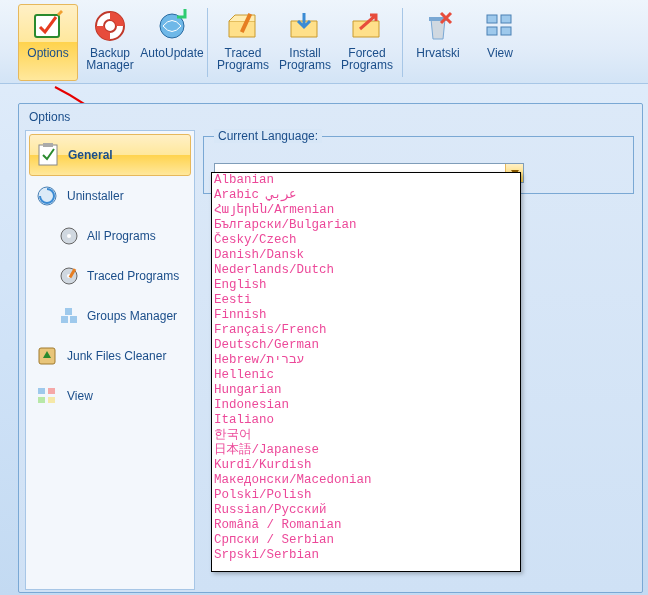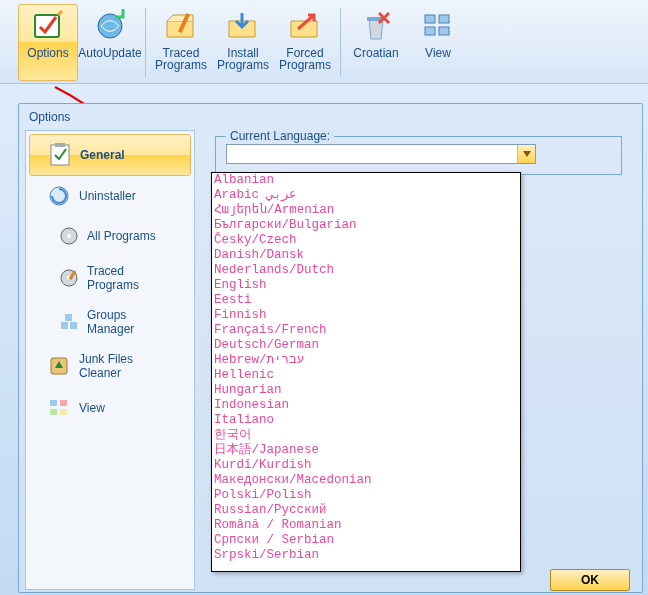--- a/index.html
+++ b/index.html
@@ -100,21 +100,21 @@
   .nav {
     width: 170px;
     background: #f3f7fc;
     border: 1px solid #a7c6e6;
     padding: 3px;
   }
   .navitem {
     display: flex;
     align-items: center;
     gap: 8px;
-    padding: 8px 18px;
+    padding: 8px 6px;
     color: #1b4e8a;
     cursor: pointer;
     min-height: 30px;
   }
   .navitem.sel {
     background: linear-gradient(to bottom, #fff0c6 0%, #ffe89d 49%, #ffd34e 50%, #ffe89d 100%);
     border: 1px solid #e6b85c;
     border-radius: 3px;
     font-weight: bold;
   }
@@ -130,22 +130,22 @@
   .navitem.sub { padding-left: 30px; }
 
   
   .panel {
     flex: 1;
     position: relative;
   }
   .group {
     position: relative;
     border: 1px solid #7aa8d4;
-    margin: 6px 14px;
-    padding: 7px 10px 10px 10px;
+    margin: 6px 2px;
+    padding: 26px 10px 10px 10px;
     background: transparent;
     text-align: center;
   }
   .group-label {
     position: absolute;
     top: -8px;
     left: 10px;
     background: #d8e7f7;
     padding: 0 4px;
     color: #1b4e8a;
@@ -219,20 +219,31 @@
         <rect x="4" y="6" width="24" height="22" rx="2" fill="#fff" stroke="#2a8a2e" stroke-width="2"></rect>
         <path d="M9 18 L14 23 L25 8" stroke="#e63c1f" stroke-width="3" fill="none"></path>
         <path d="M26 5 L30 1 L32 3 L28 7 Z" fill="#f0a030"></path>
       </svg>
     </div>
     <span>Options</span>
   </div>
   <div class="rbtn">
     <div class="icon">
       <svg width="34" height="34" viewBox="0 0 34 34">
+        <circle cx="17" cy="17" r="14" fill="#fff" stroke="#c0392b" stroke-width="2"></circle>
+        <circle cx="17" cy="17" r="6" fill="#fff" stroke="#c0392b" stroke-width="2"></circle>
+        <path d="M17 3 A14 14 0 0 1 31 17 L23 17 A6 6 0 0 0 17 11 Z" fill="#e74c3c"></path>
+        <path d="M17 31 A14 14 0 0 1 3 17 L11 17 A6 6 0 0 0 17 23 Z" fill="#e74c3c"></path>
+      </svg>
+    </div>
+    <span>Backup Manager</span>
+  </div>
+  <div class="rbtn">
+    <div class="icon">
+      <svg width="34" height="34" viewBox="0 0 34 34">
         <circle cx="17" cy="17" r="12" fill="#6fb8e8" stroke="#2a6aa0"></circle>
         <path d="M8 17 Q17 6 26 17 Q17 28 8 17" fill="none" stroke="#fff"></path>
         <path d="M22 8 L30 8 L30 0" stroke="#2ecc71" stroke-width="3" fill="none"></path>
       </svg>
     </div>
     <span>AutoUpdate</span>
   </div>
   <div class="sep"></div>
   <div class="rbtn">
     <div class="icon">
@@ -264,21 +275,21 @@
   </div>
   <div class="sep"></div>
   <div class="rbtn">
     <div class="icon">
       <svg width="34" height="34" viewBox="0 0 34 34">
         <path d="M10 10 L24 10 L22 30 L12 30 Z" fill="#d0d8e0" stroke="#7aa8d4"></path>
         <rect x="8" y="8" width="18" height="4" fill="#7aa8d4"></rect>
         <path d="M20 4 L30 14 M30 4 L20 14" stroke="#e74c3c" stroke-width="3"></path>
       </svg>
     </div>
-    <span>Croatian</span>
+    <span>Hrvatski</span>
   </div>
   <div class="rbtn">
     <div class="icon">
       <svg width="34" height="34" viewBox="0 0 34 34">
         <rect x="4" y="6" width="10" height="8" fill="#9ec9ec" stroke="#4a80b4"></rect>
         <rect x="18" y="6" width="10" height="8" fill="#9ec9ec" stroke="#4a80b4"></rect>
         <rect x="4" y="18" width="10" height="8" fill="#9ec9ec" stroke="#4a80b4"></rect>
         <rect x="18" y="18" width="10" height="8" fill="#9ec9ec" stroke="#4a80b4"></rect>
       </svg>
     </div>
@@ -413,19 +424,16 @@
           <div class="li">日本語/Japanese</div>
           <div class="li">Kurdî/Kurdish</div>
           <div class="li">Македонски/Macedonian</div>
           <div class="li">Polski/Polish</div>
           <div class="li">Russian/Русский</div>
           <div class="li">Română / Romanian</div>
           <div class="li">Српски / Serbian</div>
           <div class="li">Srpski/Serbian</div>
         </div>
 
-      <div class="okbtn">
-        <span>OK</span>
-      </div>
     </div>
 
   </div>
 </div>
 
 </body></html>

